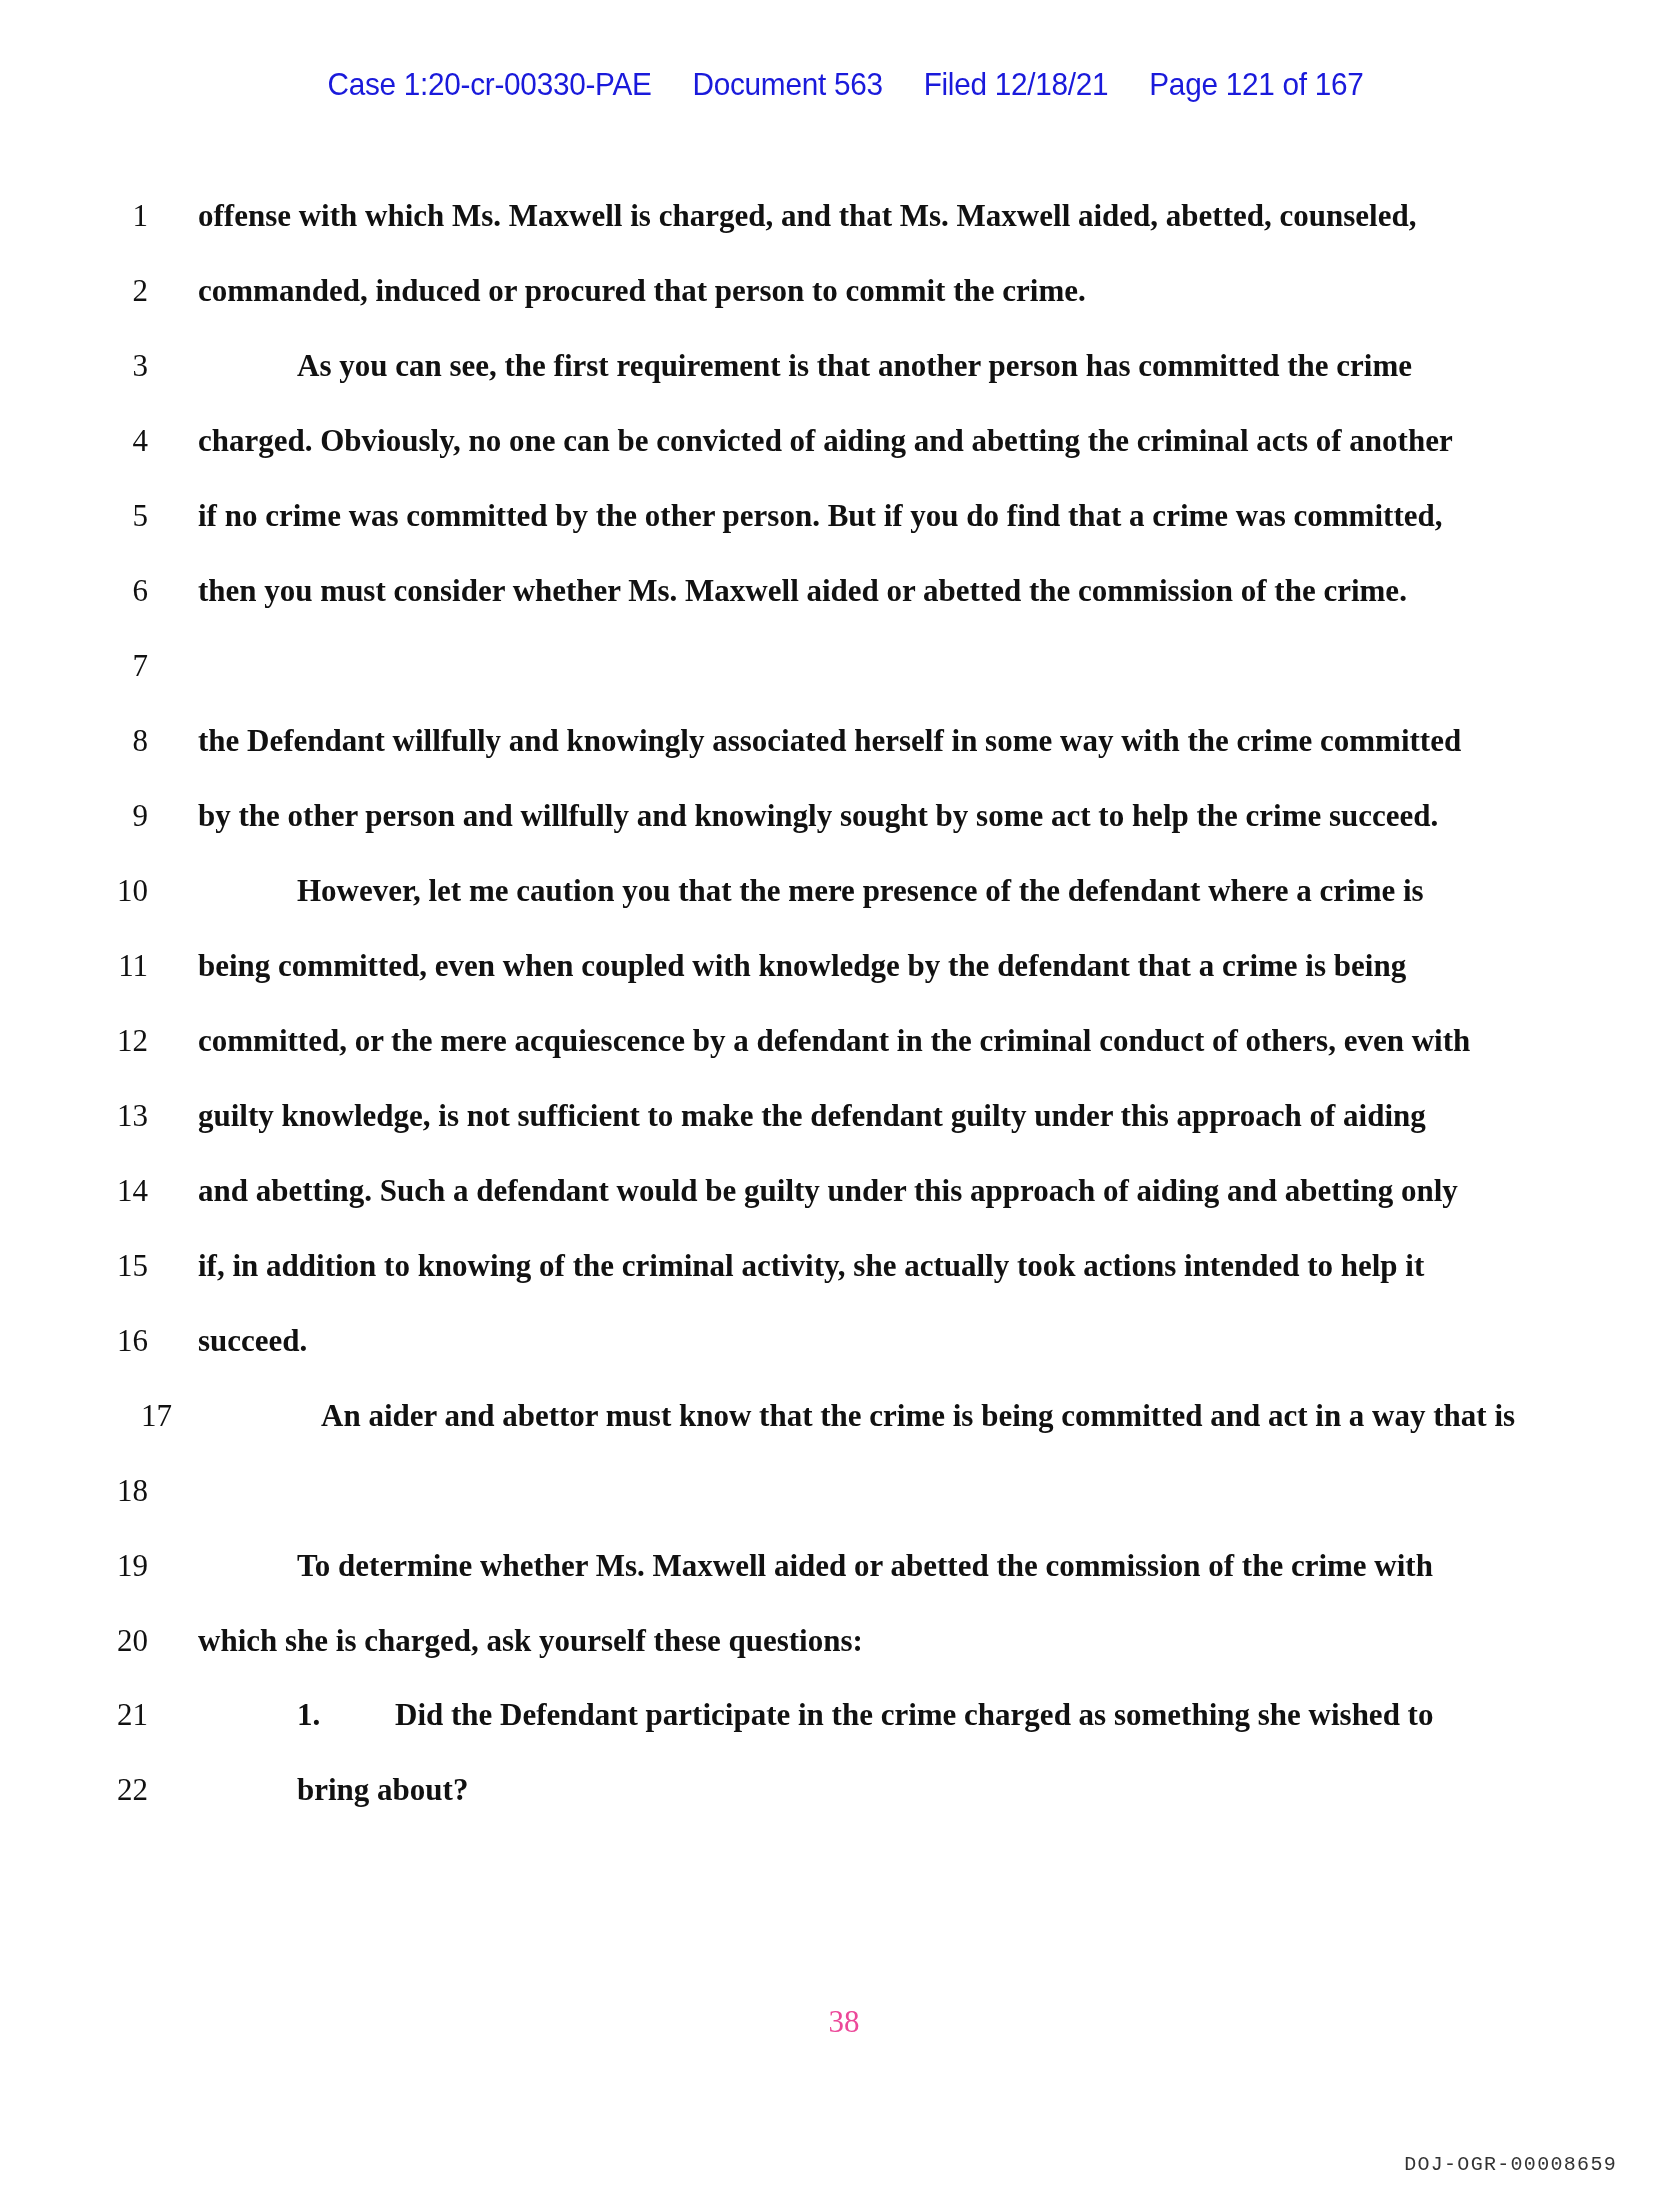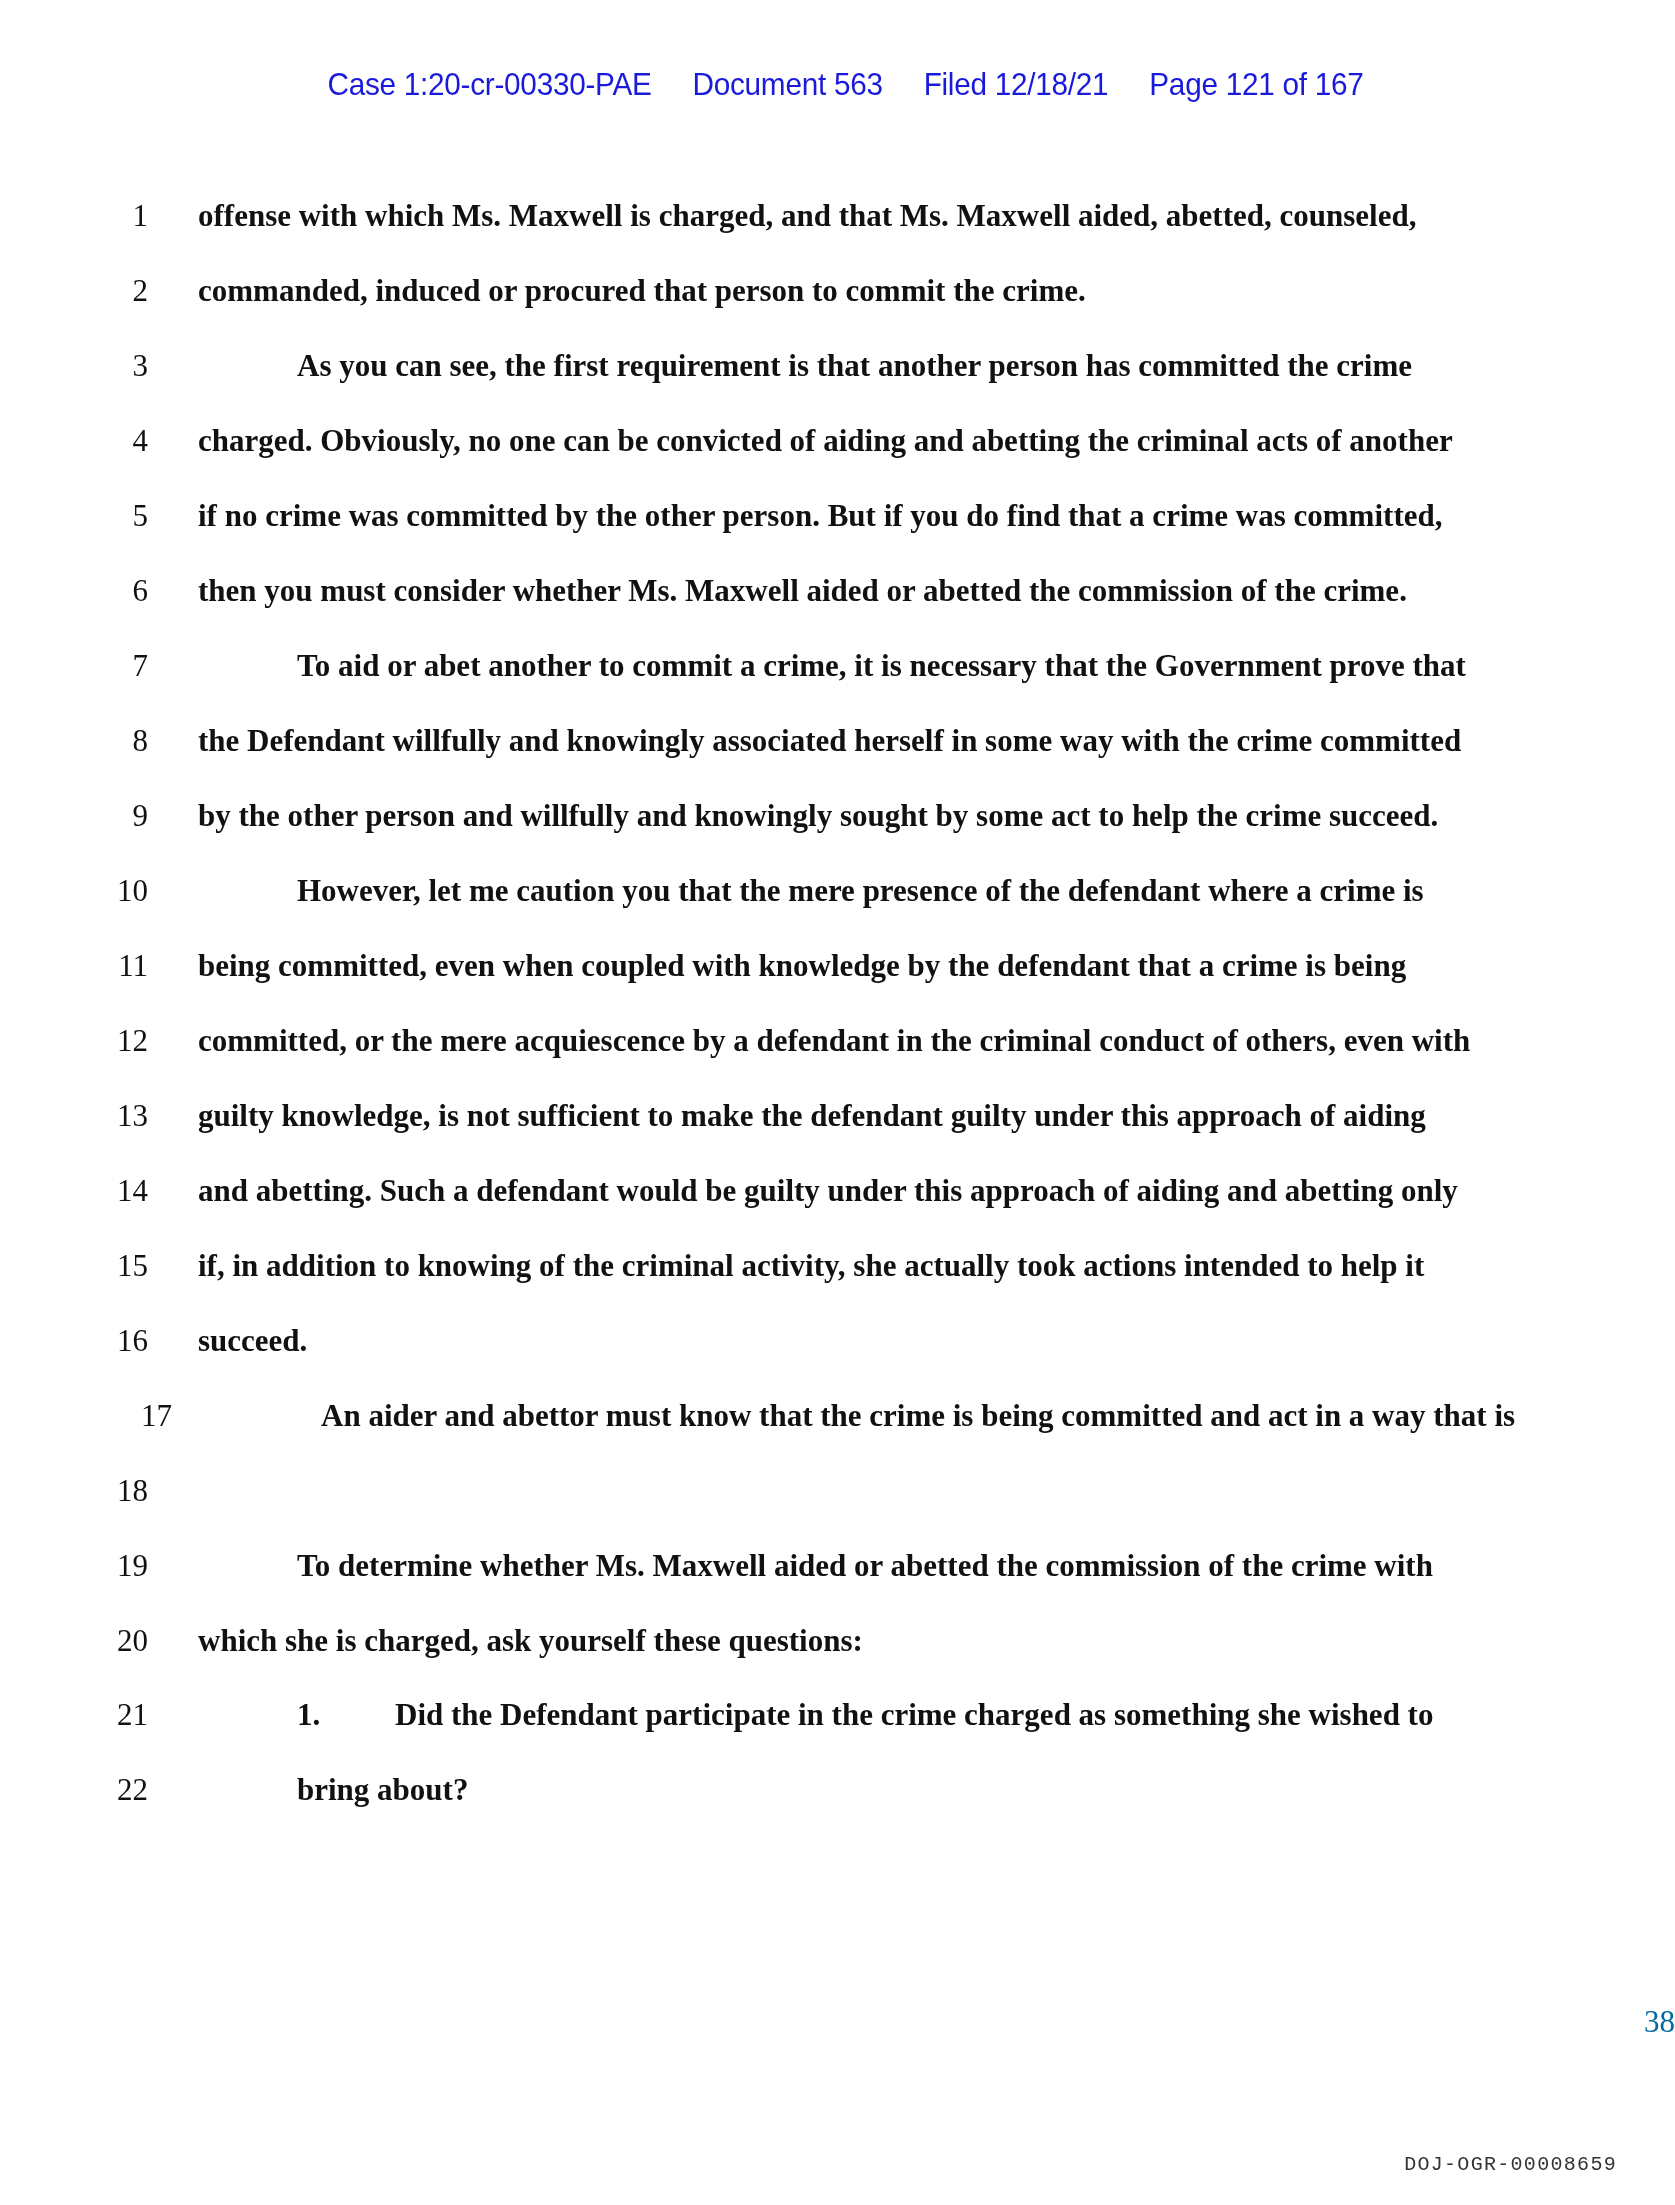--- a/index.html
+++ b/index.html
@@ -65,24 +65,24 @@
     left: 297px;
   }
   .ltext.list-text {
     left: 395px;
   }
   .page-number {
     position: absolute;
     top: 2004px;
     left: 0;
     width: 1675px;
-    text-align: right;
+    text-align: center;
     font-family: "Liberation Serif", serif;
     font-size: 31px;
-    color: #0369a1;
+    color: #ec4899;
     padding-left: 13px;
     box-sizing: border-box;
   }
   .bates {
     position: absolute;
     top: 2153px;
     right: 58px;
     font-family: "Liberation Mono", monospace;
     font-size: 20px;
     color: #333333;
@@ -116,21 +116,20 @@
     <div class="line" style="top: 498px;">
       <span class="lnum">5</span>
       <span class="ltext">if no crime was committed by the other person.  But if you do find that a crime was committed,</span>
     </div>
     <div class="line" style="top: 573px;">
       <span class="lnum">6</span>
       <span class="ltext">then you must consider whether Ms. Maxwell aided or abetted the commission of the crime.</span>
     </div>
     <div class="line" style="top: 648px;">
       <span class="lnum">7</span>
-      <span class="ltext indent">To aid or abet another to commit a crime, it is necessary that the Government prove that</span>
     </div>
     <div class="line" style="top: 723px;">
       <span class="lnum">8</span>
       <span class="ltext">the Defendant willfully and knowingly associated herself in some way with the crime committed</span>
     </div>
     <div class="line" style="top: 798px;">
       <span class="lnum">9</span>
       <span class="ltext">by the other person and willfully and knowingly sought by some act to help the crime succeed.</span>
     </div>
     <div class="line" style="top: 873px;">

